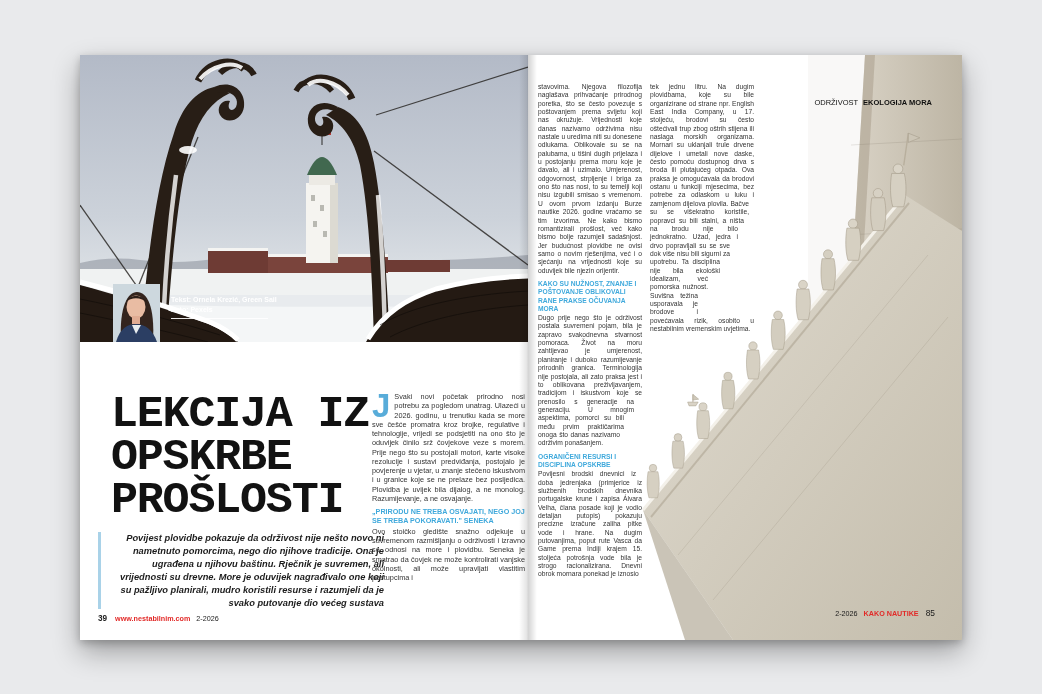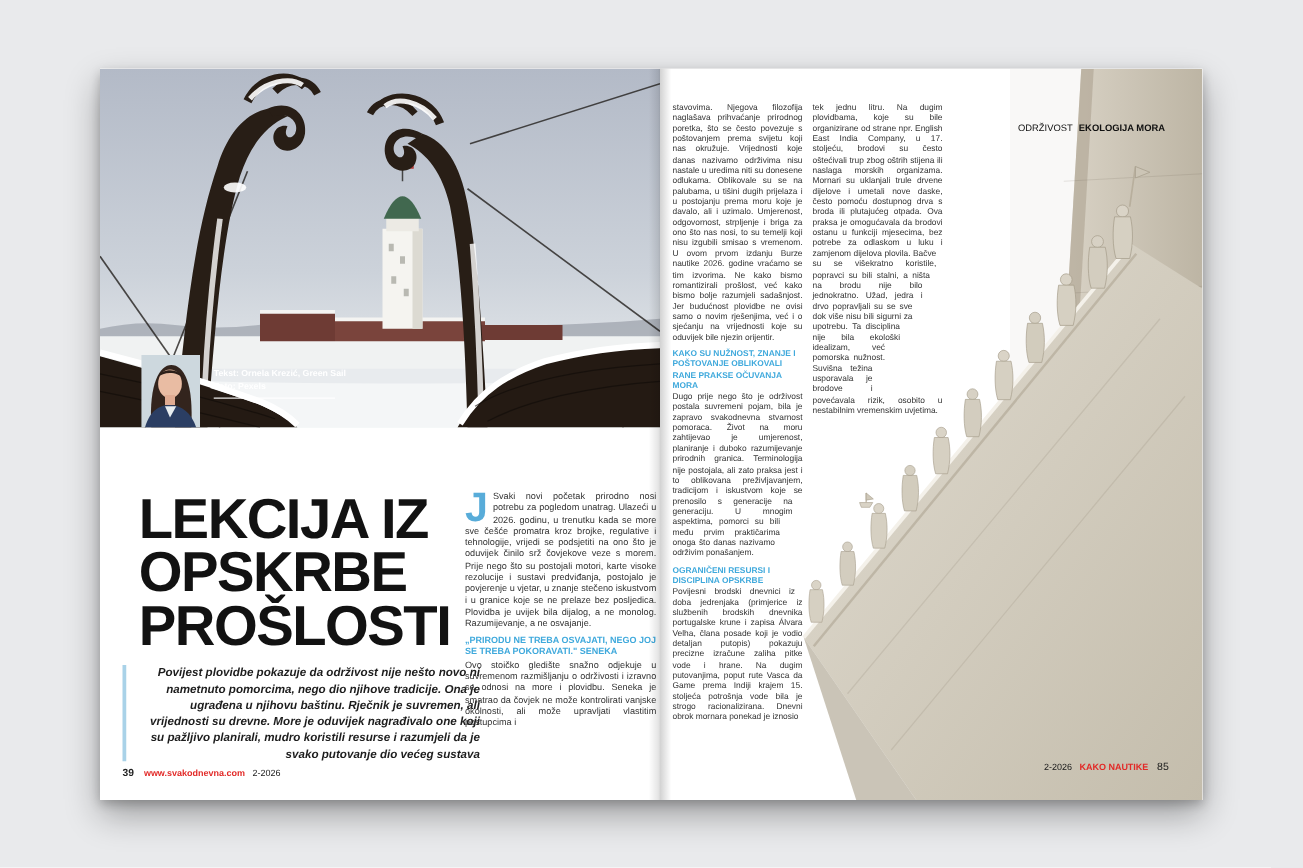--- a/index.html
+++ b/index.html
@@ -14,21 +14,21 @@
           background:linear-gradient(to right,rgba(0,0,0,0),rgba(0,0,0,.10) 42%,rgba(0,0,0,.17) 52%,rgba(0,0,0,0));}
 
   
   .hero{position:absolute;left:0;top:0;width:448px;height:287px;z-index:1;}
   .portrait{position:absolute;left:33px;top:229px;width:47px;height:58px;z-index:6;}
   .credit{position:absolute;left:91px;top:240px;z-index:6;color:#fff;font-size:7px;font-weight:bold;line-height:9.5px;}
   .credit-line{position:absolute;left:91px;top:263px;width:97px;height:1px;background:rgba(255,255,255,.9);z-index:6;}
   .kicker{position:absolute;left:31px;top:288px;z-index:5;font-size:47px;font-weight:800;
           color:#a7d0e9;letter-spacing:-1.5px;white-space:nowrap;}
   .headline{position:absolute;left:31px;top:338px;z-index:5;font-size:45px;line-height:43px;
-            font-weight:800;color:#121212;letter-spacing:-1.2px;}
+            font-weight:800;color:#121212;letter-spacing:-1.2px;font-family:Liberation Mono, monospace;}
   .intro{position:absolute;left:18px;top:477px;width:274px;z-index:5;border-left:3px solid #a9d2e8;
          padding-left:9px;font-size:9.3px;line-height:12.9px;font-weight:bold;font-style:italic;color:#1d1d1d;
          text-align:right;}
   .pfooter{position:absolute;left:18px;top:559px;z-index:6;font-size:7.2px;color:#222;white-space:nowrap;}
   .pfooter .pno{font-weight:bold;font-size:8.2px;margin-right:6px;}
   .pfooter .site{color:#e22a28;font-weight:bold;margin-right:4px;}
   .lcol{position:absolute;left:292px;top:337px;width:153px;z-index:10;font-size:7.3px;line-height:9.25px;
         text-align:justify;color:#333;}
   .dropcap{float:left;font-size:33px;line-height:25px;font-weight:bold;color:#58acd9;margin:1px 4px 0 0;}
   .bluehead{color:#3fa9dc;font-weight:bold;font-size:7.2px;line-height:8.9px;margin:5px 0 1px;text-align:left;}
@@ -141,21 +141,21 @@
     <div class="headline">
       <div>LEKCIJA IZ</div>
       <div>OPSKRBE</div>
       <div>PROŠLOSTI</div>
     </div>
 
     <div class="intro">Povijest plovidbe pokazuje da održivost nije nešto novo ni nametnuto pomorcima, nego dio njihove tradicije. Ona je ugrađena u njihovu baštinu. Rječnik je suvremen, ali vrijednosti su drevne. More je oduvijek nagrađivalo one koji su pažljivo planirali, mudro koristili resurse i razumjeli da je svako putovanje dio većeg sustava</div>
 
     <div class="pfooter">
       <span class="pno">39</span>
-      <span class="site">www.svakodnevna.com</span>
+      <span class="site">www.nestabilnim.com</span>
       <span class="issue">2-2026</span>
     </div>
 
     <div class="lcol">
       <p style="margin:0;">
         <span class="dropcap">J</span>
         <span>Svaki novi početak prirodno nosi potrebu za pogledom unatrag. Ulazeći u 2026. godinu, u trenutku kada se more sve češće promatra kroz brojke, regulative i tehnologije, vrijedi se podsjetiti na ono što je oduvijek činilo srž čovjekove veze s morem. Prije nego što su postojali motori, karte visoke rezolucije i sustavi predviđanja, postojalo je povjerenje u vjetar, u znanje stečeno iskustvom i u granice koje se ne prelaze bez posljedica. Plovidba je uvijek bila dijalog, a ne monolog. Razumijevanje, a ne osvajanje.</span>
       </p>
       <div class="bluehead">„PRIRODU NE TREBA OSVAJATI, NEGO JOJ SE TREBA POKORAVATI." SENEKA</div>
       <p style="margin:0;">Ovo stoičko gledište snažno odjekuje u suvremenom razmišljanju o održivosti i izravno se odnosi na more i plovidbu. Seneka je smatrao da čovjek ne može kontrolirati vanjske okolnosti, ali može upravljati vlastitim postupcima i</p>

